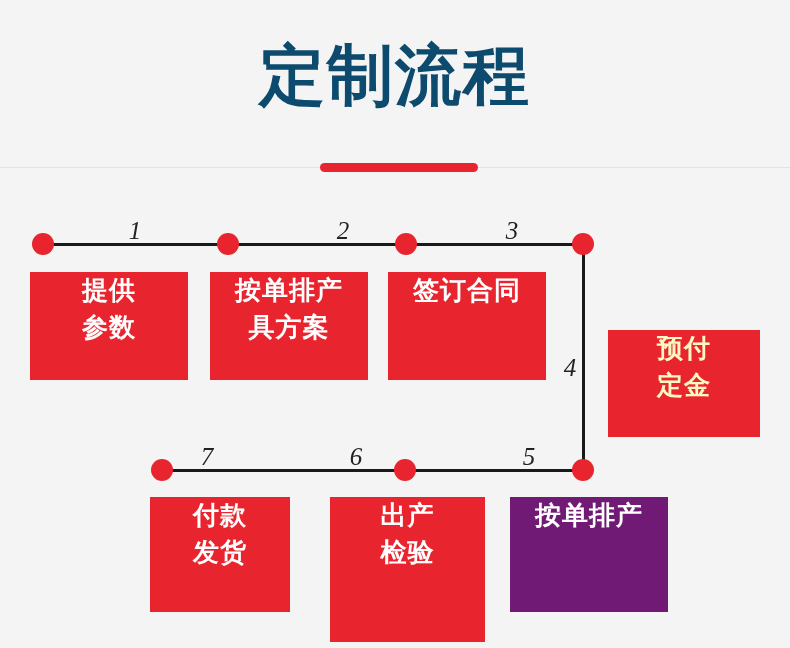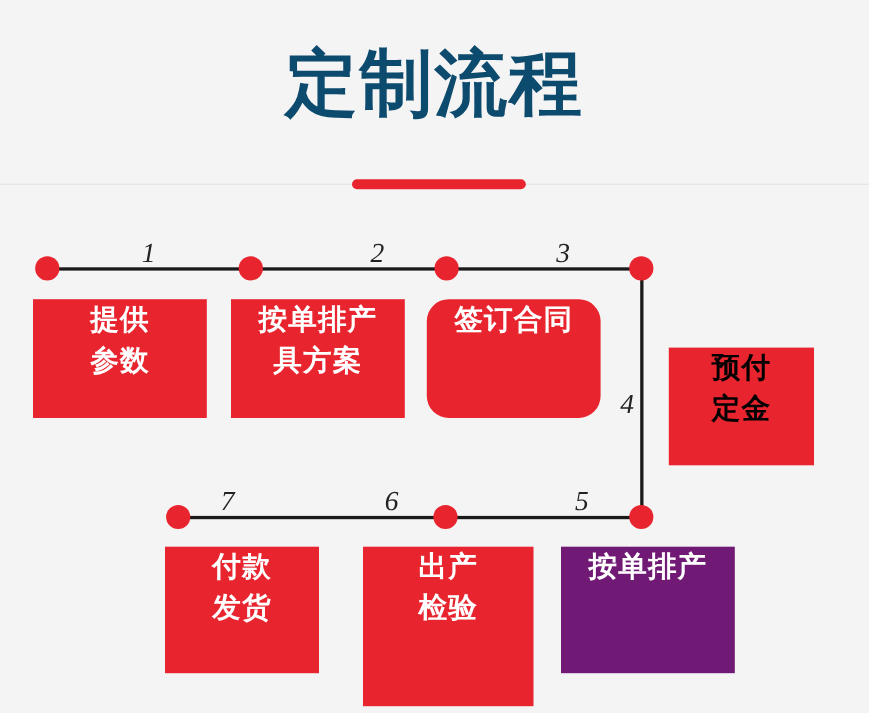--- a/index.html
+++ b/index.html
@@ -137,24 +137,24 @@
       <div class="step-num" style="left: 356px; top: 444px; color: rgb(34, 34, 34);">6</div>
       <div class="step-num" style="left: 207px; top: 444px; color: rgb(34, 34, 34);">7</div>
       <div class="card" style="left: 30px; top: 272px; width: 158px; height: 108px; background: rgb(232, 37, 46); color: rgb(255, 255, 255);">
         <div class="card-title">提供
 参数</div>
       </div>
       <div class="card" style="left: 210px; top: 272px; width: 158px; height: 108px; background: rgb(232, 37, 46); color: rgb(255, 255, 255);">
         <div class="card-title">按单排产
 具方案</div>
       </div>
-      <div class="card" style="left: 388px; top: 272px; width: 158px; height: 108px; background: rgb(232, 37, 46); color: rgb(255, 255, 255); border-radius: 20px;">
+      <div class="card" style="left: 388px; top: 272px; width: 158px; height: 108px; background: rgb(232, 37, 46); color: rgb(255, 255, 255);">
         <div class="card-title">签订合同</div>
       </div>
-      <div class="card" style="left: 608px; top: 316px; width: 132px; height: 107px; background: rgb(232, 37, 46); color: #000000;">
+      <div class="card" style="left: 608px; top: 330px; width: 152px; height: 107px; background: rgb(232, 37, 46); color: #fef9c3;">
         <div class="card-title">预付
 定金</div>
       </div>
       <div class="card" style="left: 510px; top: 497px; width: 158px; height: 115px; background: #701a75; color: rgb(255, 255, 255);">
         <div class="card-title">按单排产</div>
       </div>
       <div class="card" style="left: 330px; top: 497px; width: 155px; height: 145px; background: rgb(232, 37, 46); color: rgb(255, 255, 255);">
         <div class="card-title">出产
 检验</div>
       </div>

